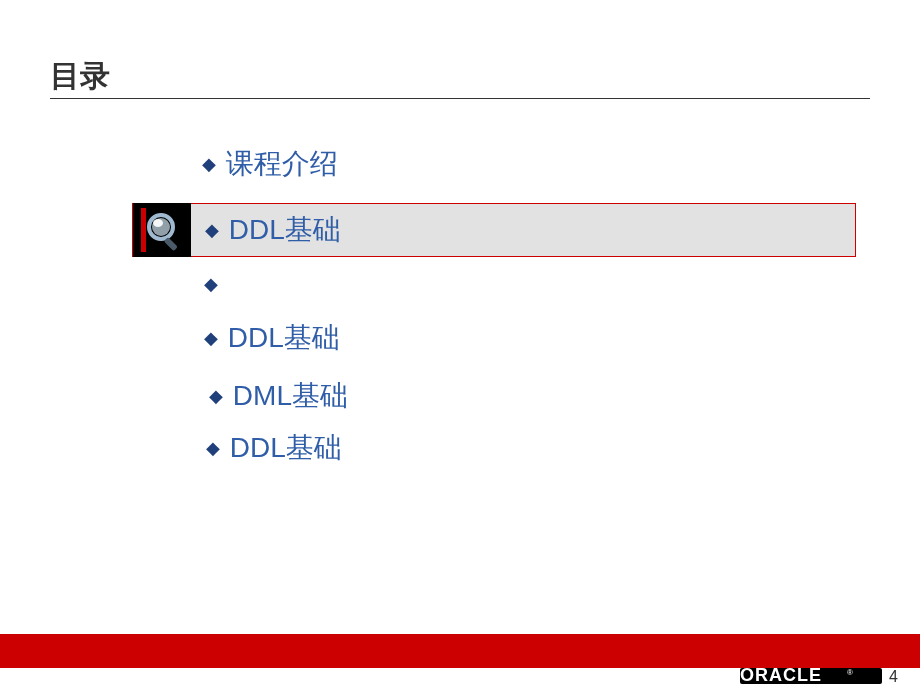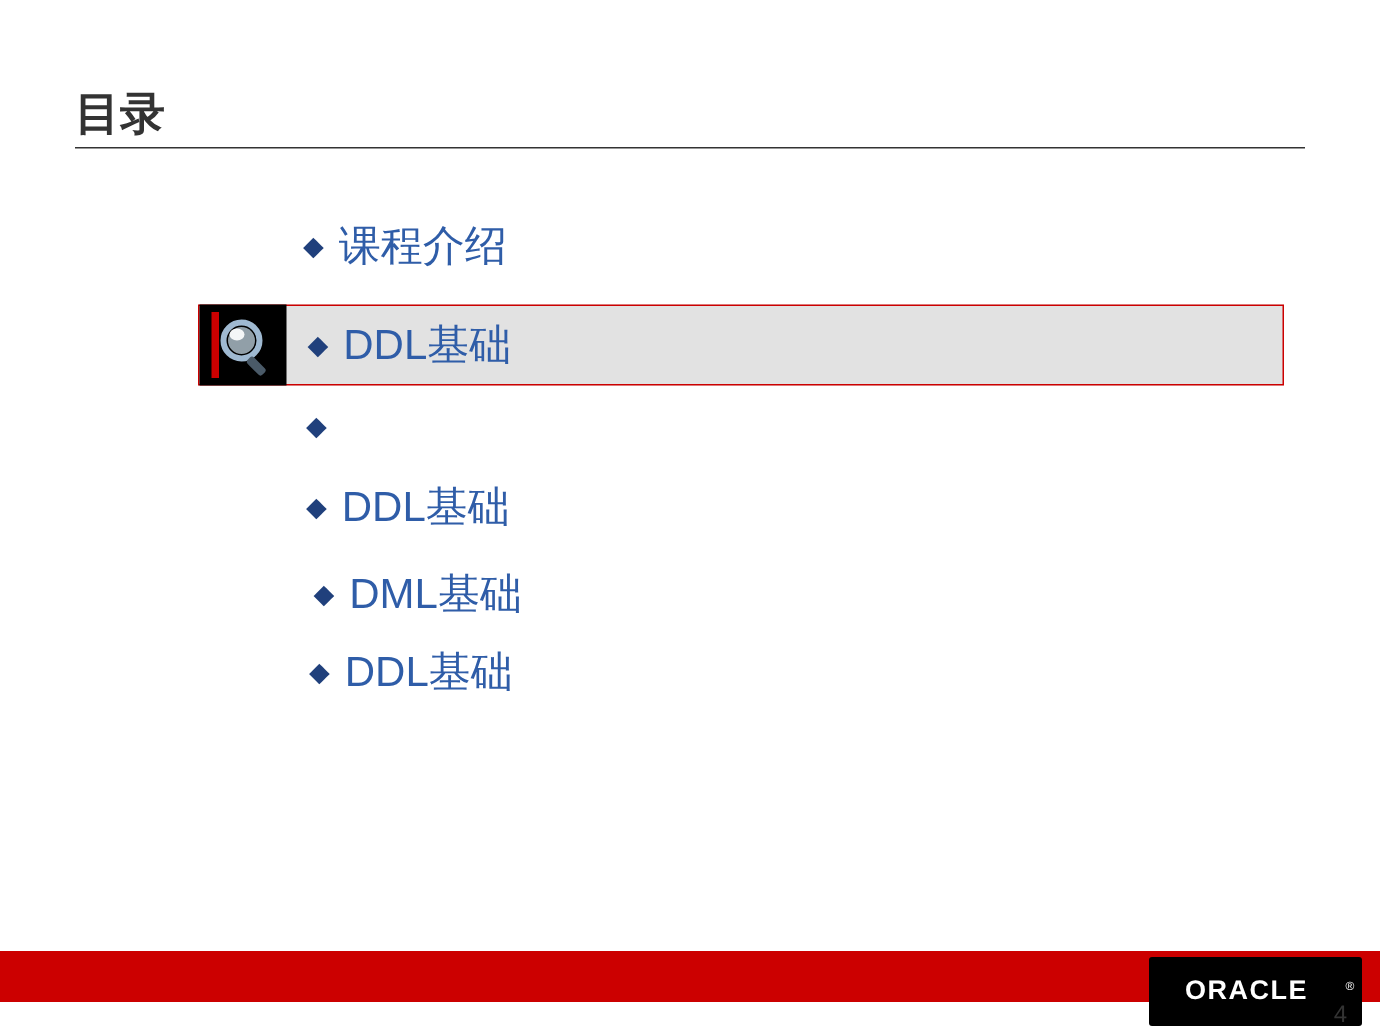--- a/index.html
+++ b/index.html
@@ -81,28 +81,28 @@
       position: absolute;
       bottom: 22px;
       left: 0;
       width: 920px;
       height: 34px;
       background: #cc0000;
     }
     .oracle-badge {
       position: absolute;
       bottom: 6px;
-      right: 12px;
+      right: 38px;
       width: 142px;
-      height: 46px;
+      height: 16px;
       background: #000000;
       color: #ffffff;
       display: flex;
       align-items: center;
-      justify-content: flex-end;
+      justify-content: flex-start;
       border-radius: 2px;
     }
     .oracle-badge svg {
       display: block;
     }
     .page-number {
       position: absolute;
       bottom: 4px;
       right: 22px;
       font-size: 16px;

